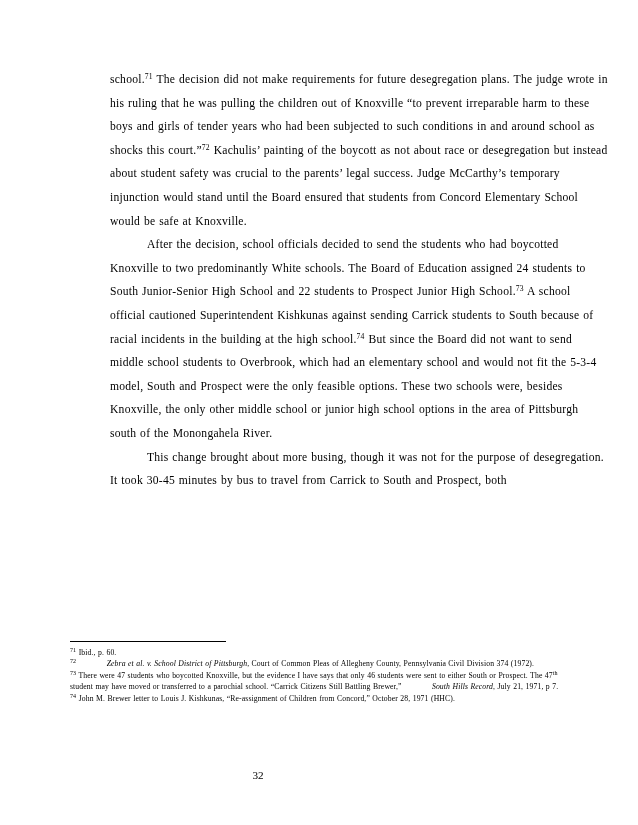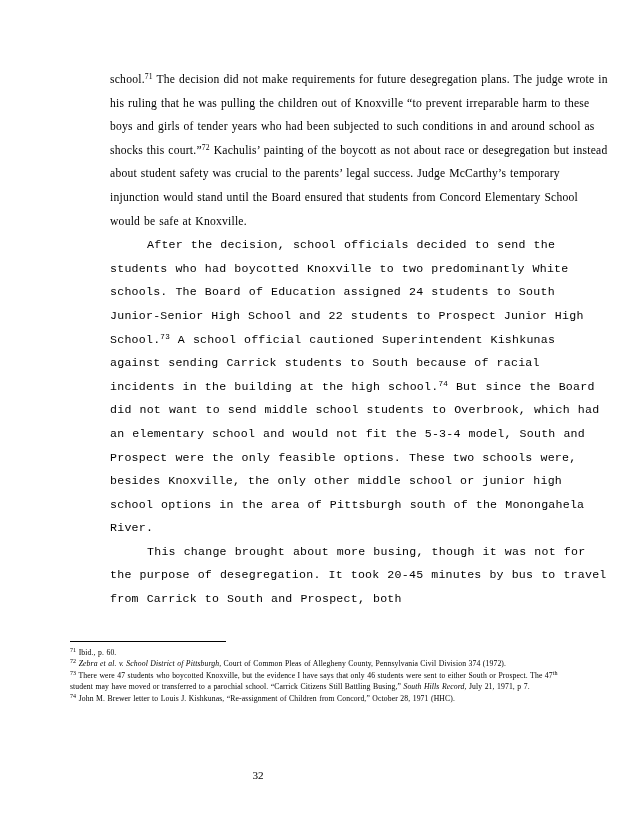--- a/index.html
+++ b/index.html
@@ -34,21 +34,20 @@
     text-align: left;
     letter-spacing: 0.02em;
     word-spacing: 0.06em;
   }
   .body-text p {
     margin: 0;
     text-indent: 0;
   }
   .body-text p.indent {
     text-indent: 37px;
-    font-family: Liberation Mono, monospace;
   }
   sup {
     font-size: 0.66em;
     line-height: 0;
     vertical-align: 0.52em;
   }
   .notes {
     position: absolute;
     left: 70px;
     top: 641px;
@@ -69,49 +68,50 @@
   .footnotes .fn {
     margin: 0 0 0.4px 0;
     text-align: left;
   }
   .footnotes sup {
     font-size: 0.78em;
     vertical-align: 0.48em;
   }
   .footnotes i, .footnotes em {
     font-style: italic;
+    margin-left: 28px;
   }
   .page-number {
     position: absolute;
     left: 0;
     top: 768px;
     width: 516px;
     text-align: center;
     font-size: 11.2px;
     line-height: 14px;
   }
 </style>
 </head>
 <body>
 
 <div class="page">
 
   <div class="content">
     <div class="body-text">
         <p><span>school.</span><sup>71</sup><span>  The decision did not make requirements for future desegregation plans.  The judge wrote in his ruling that he was pulling the children out of Knoxville “to prevent irreparable harm to these boys and girls of tender years who had been subjected to such conditions in and around school as shocks this court.”</span><sup>72</sup><span>  Kachulis’ painting of the boycott as not about race or desegregation but instead about student safety was crucial to the parents’ legal success.  Judge McCarthy’s temporary injunction would stand until the Board ensured that students from Concord Elementary School would be safe at Knoxville.</span></p>
         <p class="indent"><span>After the decision, school officials decided to send the students who had boycotted Knoxville to two predominantly White schools.  The Board of Education assigned 24 students to South Junior-Senior High School and 22 students to Prospect Junior High School.</span><sup>73</sup><span>  A school official cautioned Superintendent Kishkunas against sending Carrick students to South because of racial incidents in the building at the high school.</span><sup>74</sup><span> But since the Board did not want to send middle school students to Overbrook, which had an elementary school and would not fit the 5-3-4 model, South and Prospect were the only feasible options.  These two schools were, besides Knoxville, the only other middle school or junior high school options in the area of Pittsburgh south of the Monongahela River.</span></p>
-        <p class="indent"><span>This change brought about more busing, though it was not for the purpose of desegregation.  It took 20-45 minutes by bus to travel from Carrick to South and Prospect, both</span></p>
+        <p class="indent"><span>This change brought about more busing, though it was not for the purpose of desegregation.  It took 30-45 minutes by bus to travel from Carrick to South and Prospect, both</span></p>
       </div>
   </div>
 
   <div class="notes">
     <div class="note-rule"></div>
     <div class="footnotes">
         <p class="fn"><sup>71</sup><span> Ibid., p. 60.</span></p>
         <p class="fn"><sup>72</sup><i> Zebra et al. v. School District of Pittsburgh</i><span>, Court of Common Pleas of Allegheny County, Pennsylvania Civil Division 374 (1972).</span></p>
-        <p class="fn"><sup>73</sup><span> There were 47 students who boycotted Knoxville, but the evidence I have says that only 46 students were sent to either South or Prospect. The 47</span><sup>th</sup><span> student may have moved or transferred to a parochial school. “Carrick Citizens Still Battling Busing,” </span><i>South Hills Record</i><span>, July 21, 1971, p 7.</span></p>
+        <p class="fn"><sup>73</sup><span> There were 47 students who boycotted Knoxville, but the evidence I have says that only 46 students were sent to either South or Prospect. The 47</span><sup>th</sup><span> student may have moved or transferred to a parochial school. “Carrick Citizens Still Battling Brewer,” </span><i>South Hills Record</i><span>, July 21, 1971, p 7.</span></p>
         <p class="fn"><sup>74</sup><span> John M. Brewer letter to Louis J. Kishkunas, “Re-assignment of Children from Concord,” October 28, 1971 (HHC).</span></p>
       </div>
   </div>
 
   <div class="page-number">32</div>
 
 </div>
 
 </body></html>

